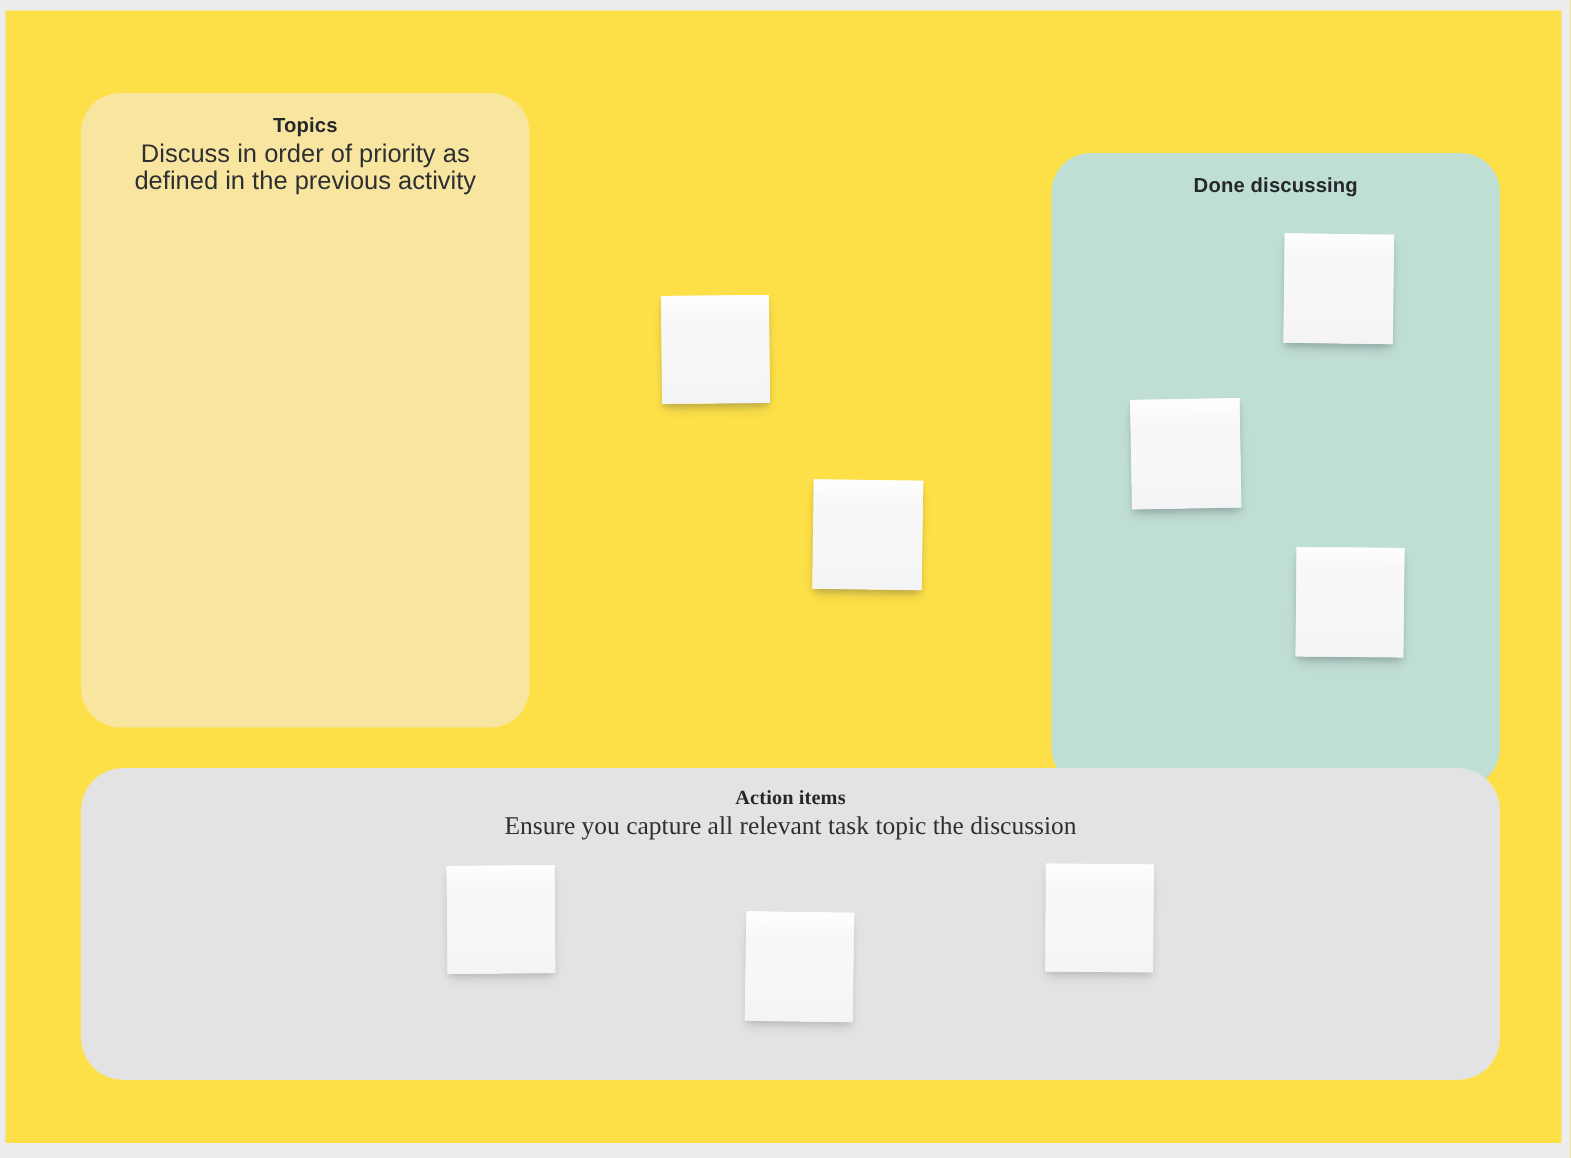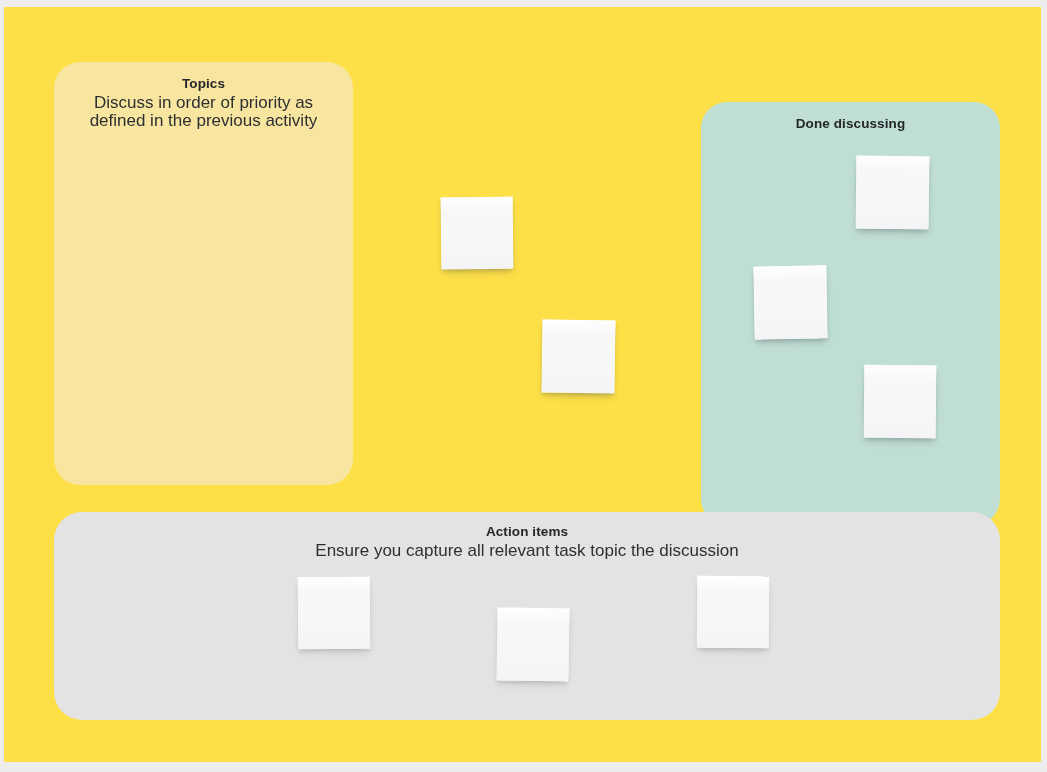--- a/index.html
+++ b/index.html
@@ -87,20 +87,21 @@
     left: 50px;
     top: 505px;
     width: 946px;
     height: 208px;
     background: #e3e3e3;
     border-radius: 28px;
     overflow: hidden;
   }
   #panel-action-items .col-head {
     top: 11px;
+    font-family: Liberation Serif, serif;
   }
 
   
   .sticky {
     position: absolute;
     background:
       linear-gradient(180deg, #fbfbfc 0%, #f7f7f8 16%, #f8f8f9 55%, #f4f4f6 100%);
     box-shadow:
       0 5px 7px -2px rgba(60, 64, 74, 0.26),
       0 2px 3px rgba(60, 64, 74, 0.12);

